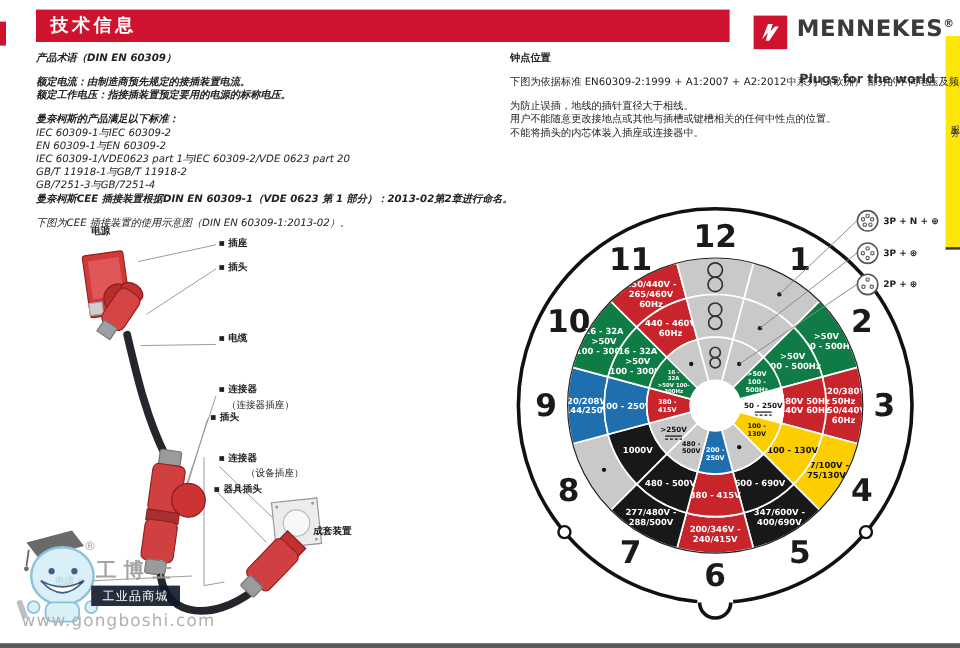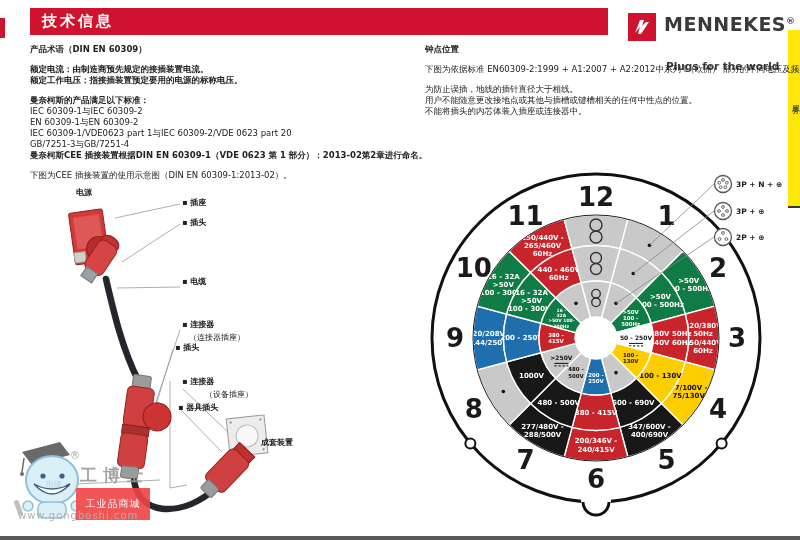--- a/index.html
+++ b/index.html
@@ -14,36 +14,36 @@
   
   #logo-square{left:628px;top:13px;width:28px;height:28px;background:#cf132e;}
   #logo-brand{left:664px;top:13px;font-size:19px;font-weight:bold;color:#3a3a3a;letter-spacing:.5px;white-space:nowrap;}
   #logo-brand sup{font-size:9px;}
   #logo-tagline{left:666px;top:40px;font-size:10.5px;color:#3a3a3a;font-weight:bold;white-space:nowrap;margin-top:20px;}
   
   #side-tab{left:788px;top:30px;width:12px;height:176px;background:#ffe60a;border-bottom:2px solid #3a3a3a;}
   #side-tab .t{writing-mode:vertical-rl;font-size:8px;color:#333;margin:68px 0 0 1px;letter-spacing:2px;}
   
   .col{font-size:8.5px;line-height:11px;white-space:nowrap;}
-  #left-col{left:30px;top:44px;width:392px;}
+  #left-col{left:30px;top:44px;width:392px;font-style:italic;}
   #right-col{left:425px;top:44px;width:372px;}
   .h{font-weight:bold;}
   .b{font-weight:bold;}
   .gap{height:9px;}
   
   #diagram-wrap{left:30px;top:183px;width:315px;height:335px;}
   .dlabel{position:absolute;font-size:8px;color:#222;font-weight:bold;white-space:nowrap;}
   .dsub{font-weight:normal;}
   
   #watermark{left:12px;top:438px;width:235px;height:100px;opacity:.9;}
   #wm-reg{left:58px;top:12px;font-size:10px;color:#9b9b9b;}
   #wm-brand{left:68px;top:26px;font-size:17px;font-weight:bold;color:#9b9b9b;letter-spacing:6px;}
-  #wm-bar{left:64px;top:50px;width:74px;height:32px;background:#ef4444;display:flex;align-items:center;justify-content:center;}
+  #wm-bar{left:64px;top:50px;width:74px;height:17px;background:#0f172a;display:flex;align-items:center;justify-content:center;}
   #wm-bar .t{color:#fff;font-size:10px;letter-spacing:1px;}
-  #wm-url{left:6px;top:72px;font-size:10px;color:#a8a8a8;letter-spacing:1px;}
+  #wm-url{left:6px;top:72px;font-size:14px;color:#a8a8a8;letter-spacing:1px;}
   
   #clock{left:420px;top:150px;width:380px;height:400px;}
   #bottom-edge{left:0;top:536px;width:800px;height:4px;background:#58595b;}
   .ld{stroke:#999;stroke-width:.8;}
 </style>
 </head>
 <body>
 
 <div class="abs" id="edge-mark"></div>
 <div class="abs" id="header-bar">
@@ -70,20 +70,21 @@
   <div class="b">
       <div>额定电流：由制造商预先规定的接插装置电流。</div>
       <div>额定工作电压：指接插装置预定要用的电源的标称电压。</div>
     </div>
   <div class="gap"></div>
   <div class="b">曼奈柯斯的产品满足以下标准：</div>
   <div>
       <div>IEC 60309-1与IEC 60309-2</div>
       <div>EN 60309-1与EN 60309-2</div>
       <div>IEC 60309-1/VDE0623 part 1与IEC 60309-2/VDE 0623 part 20</div>
+      <div>GB/T 11918-1与GB/T 11918-2</div>
       <div>GB/7251-3与GB/7251-4</div>
     </div>
   <div class="b">曼奈柯斯CEE 插接装置根据DIN EN 60309-1（VDE 0623 第 1 部分）：2013-02第2章进行命名。</div>
   <div class="gap"></div>
   <div>下图为CEE 插接装置的使用示意图（DIN EN 60309-1:2013-02）。</div>
 </div>
 
 <div class="abs col" id="right-col">
   <div class="h">钟点位置</div>
   <div class="gap"></div>

